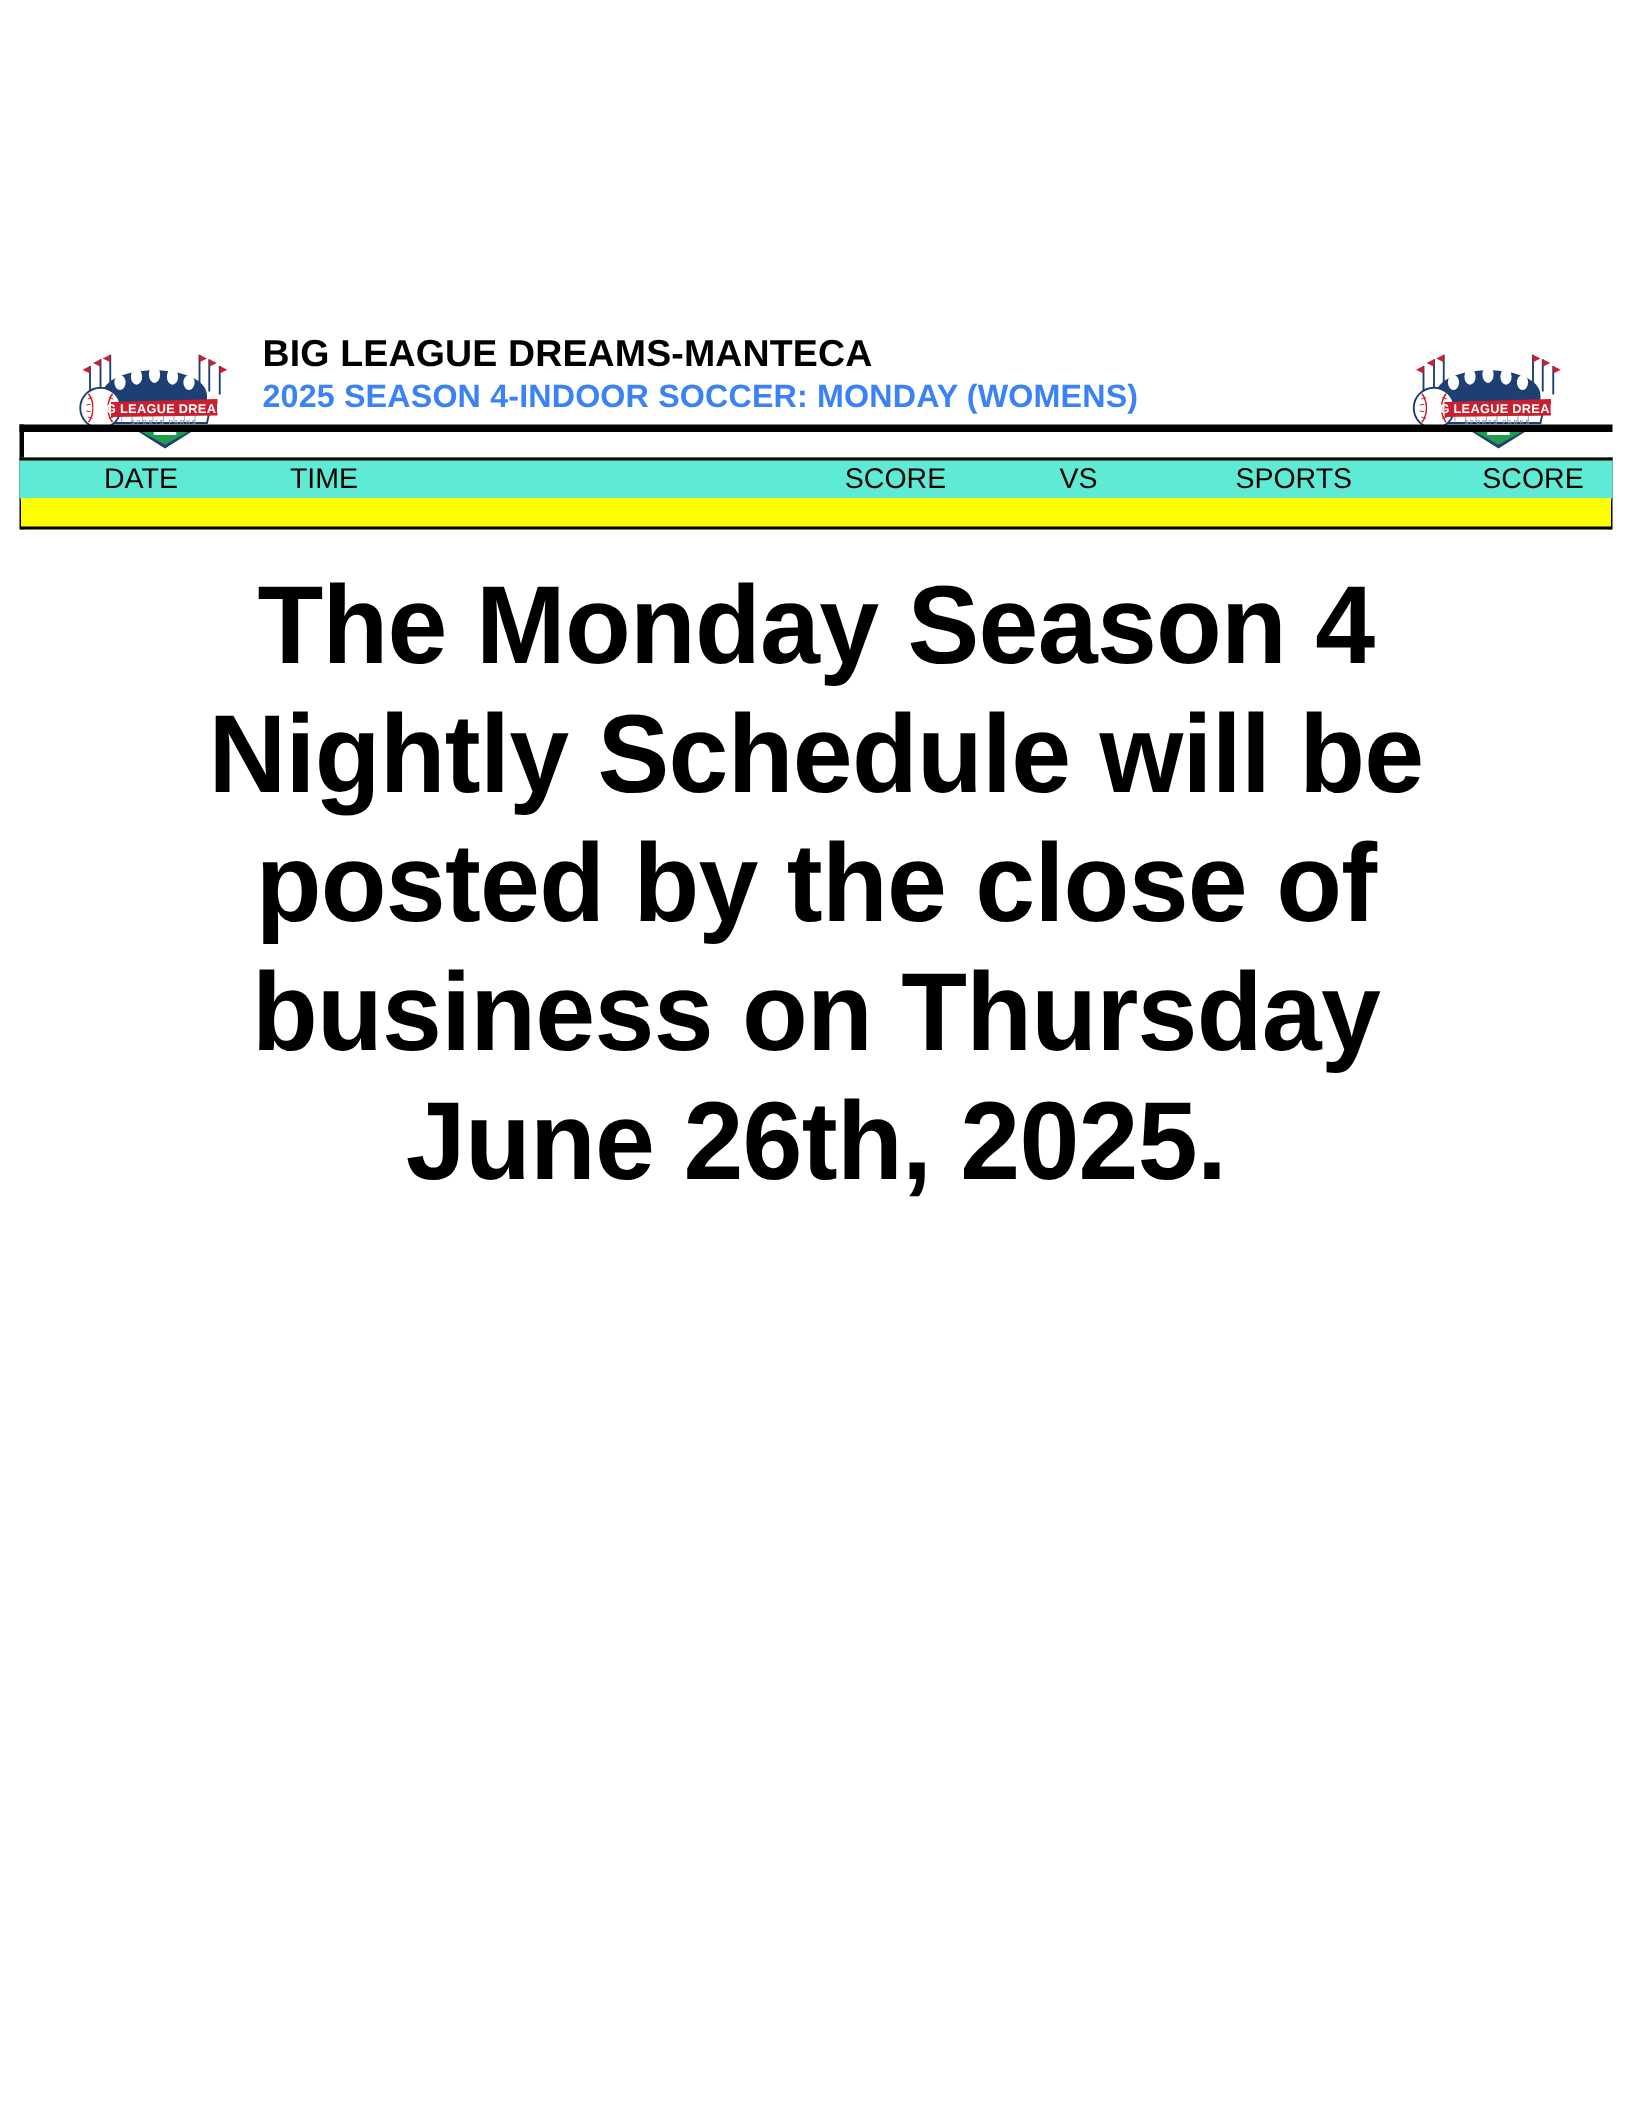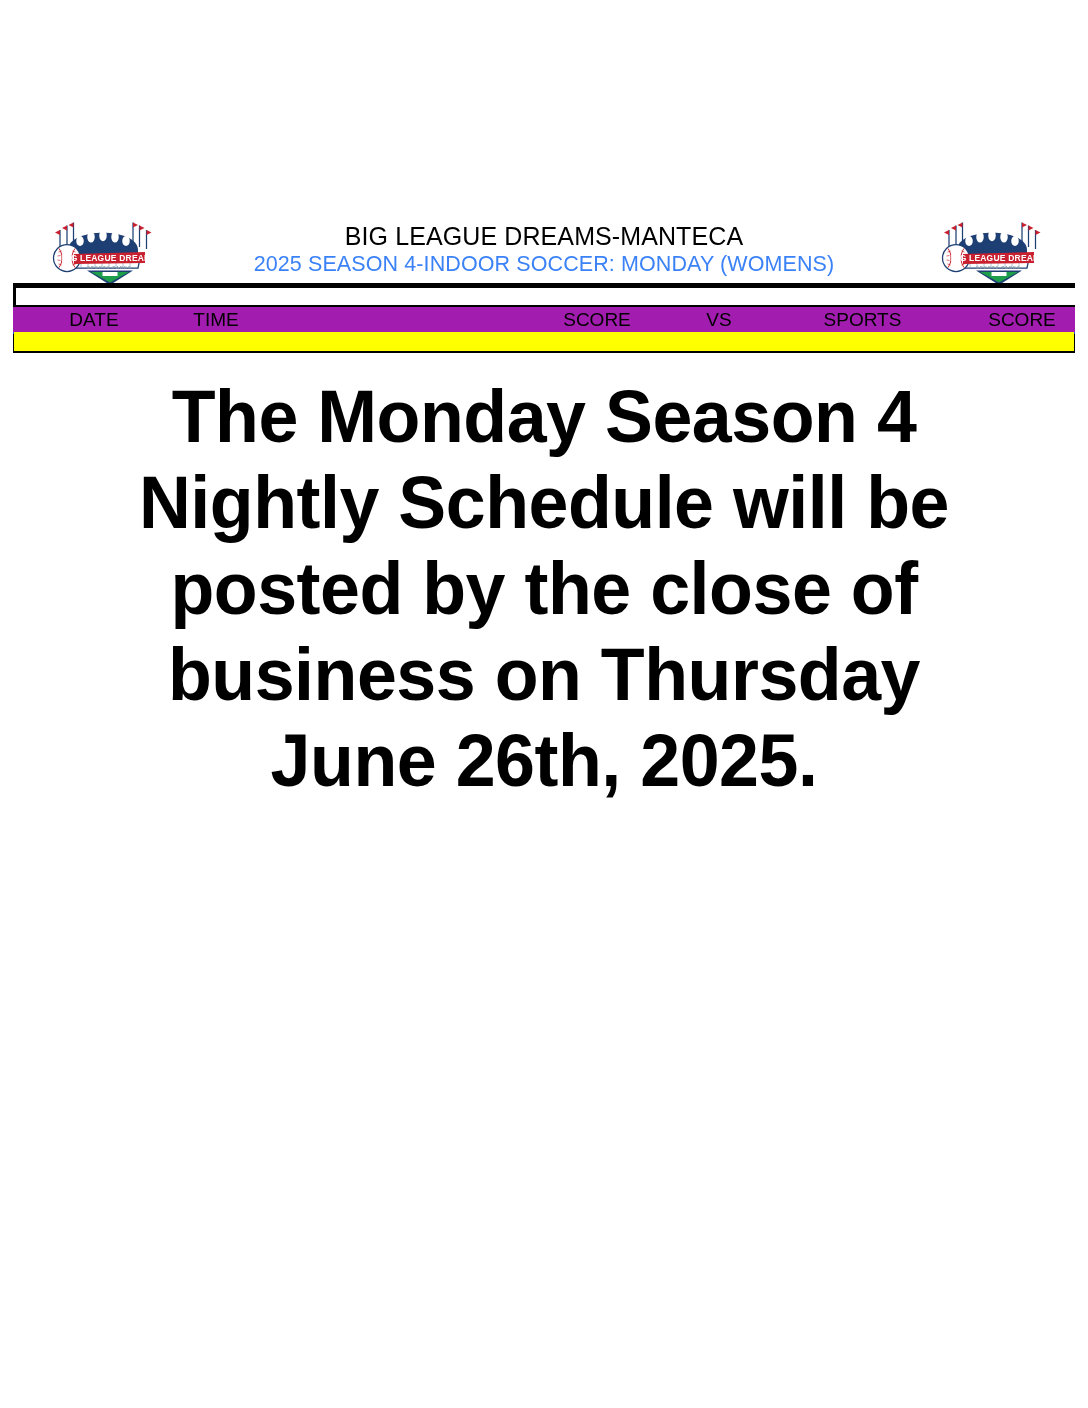--- a/index.html
+++ b/index.html
@@ -30,21 +30,21 @@
     left: 0;
     top: 222px;
     width: 1088px;
     height: 62px;
   }
   .title-block {
     position: absolute;
     left: 175px;
     top: 0;
     width: 738px;
-    text-align: center;
+    font-weight: bold;
   }
   .title-line-1 {
     font-family: "Liberation Sans", sans-serif;
     font-size: 25px;
     line-height: 29px;
     letter-spacing: 0.1px;
     color: #000000;
     white-space: nowrap;
   }
   .title-line-2 {
@@ -54,21 +54,21 @@
     letter-spacing: 0.1px;
     color: #3b82f6;
     white-space: nowrap;
   }
 
   
   .logo {
     position: absolute;
     width: 116px;
     height: 74px;
-    top: 212px;
+    top: 226px;
   }
   .logo-left  { left: 45px; }
   .logo-right { left: 934px; }
   .logo svg { display: block; width: 116px; height: 74px; }
 
   
   .sched-table {
     position: absolute;
     left: 13px;
     top: 283px;
@@ -99,21 +99,21 @@
     background: #000000;
   }
   .header-row {
     position: absolute;
     left: 0px;
     top: 22px;
     width: 1062px;
     height: 25px;
     border-top: 2px solid #000000;
     border-bottom: 2px solid #1d4ed8;
-    background: #a21caf;
+    background: #5eead4;
   }
   .hcell {
     position: absolute;
     top: 0;
     height: 25px;
     line-height: 25px;
     font-size: 19px;
     color: #000000;
     text-align: center;
     white-space: nowrap;

